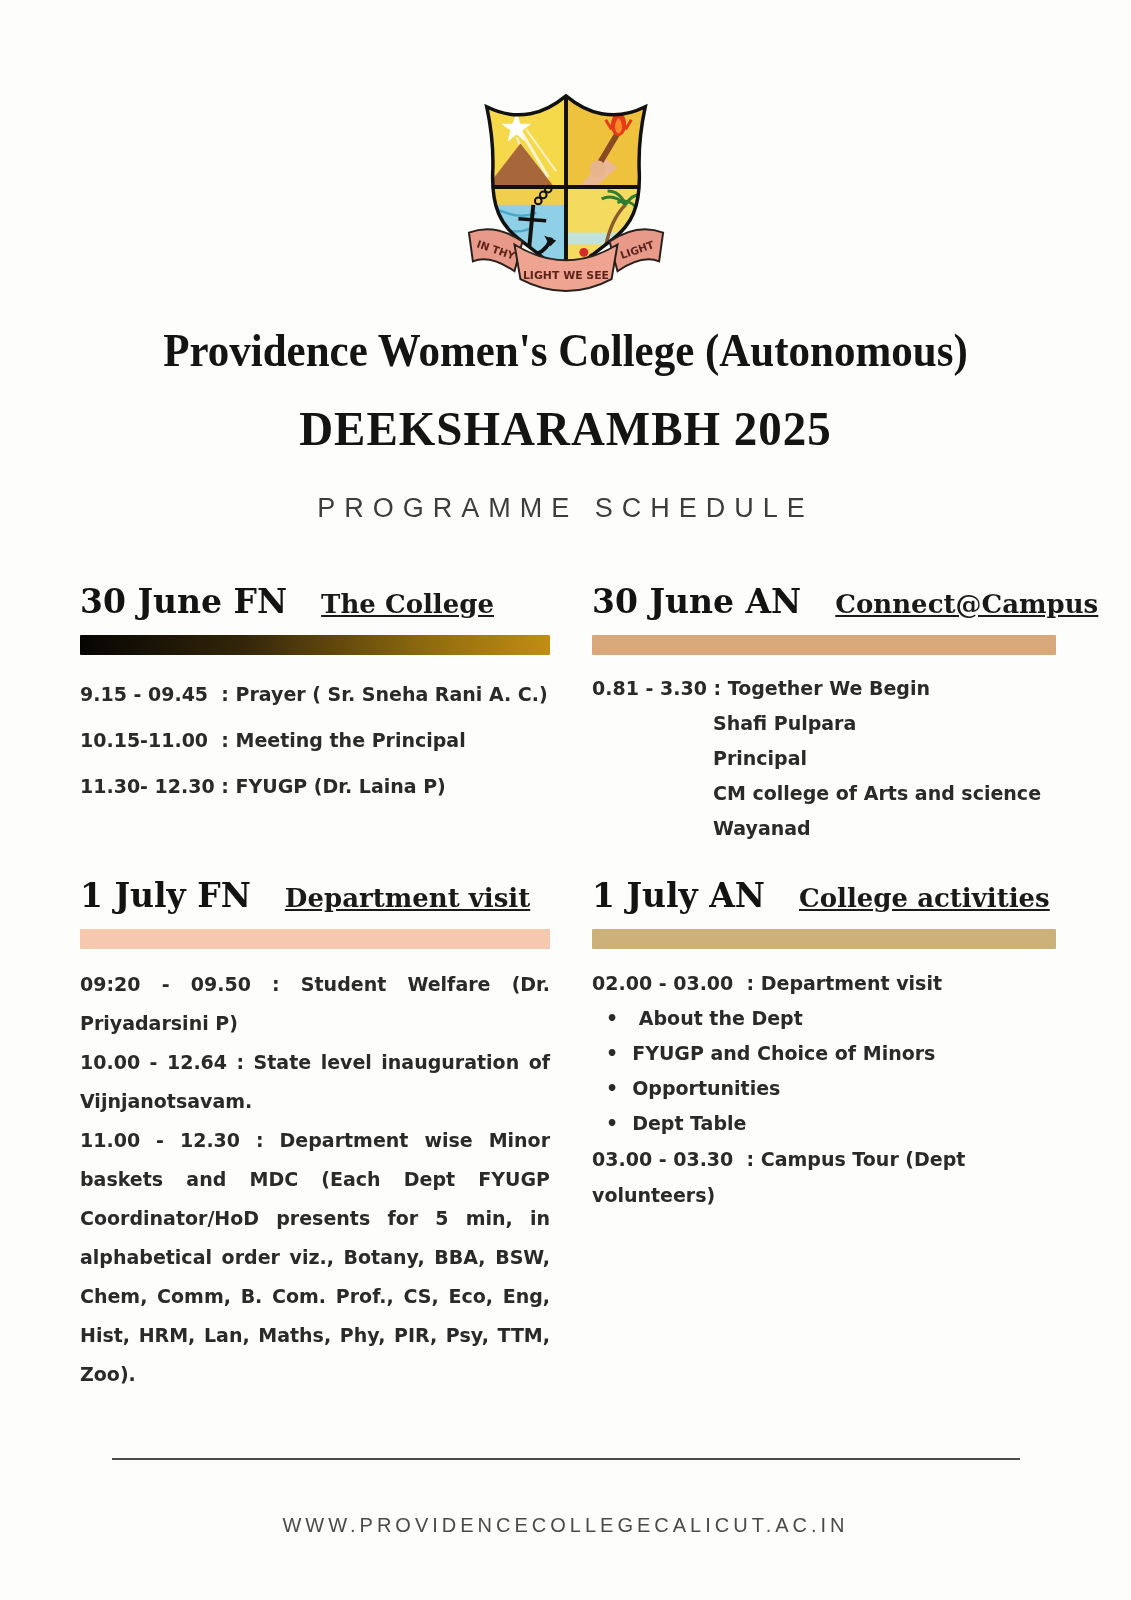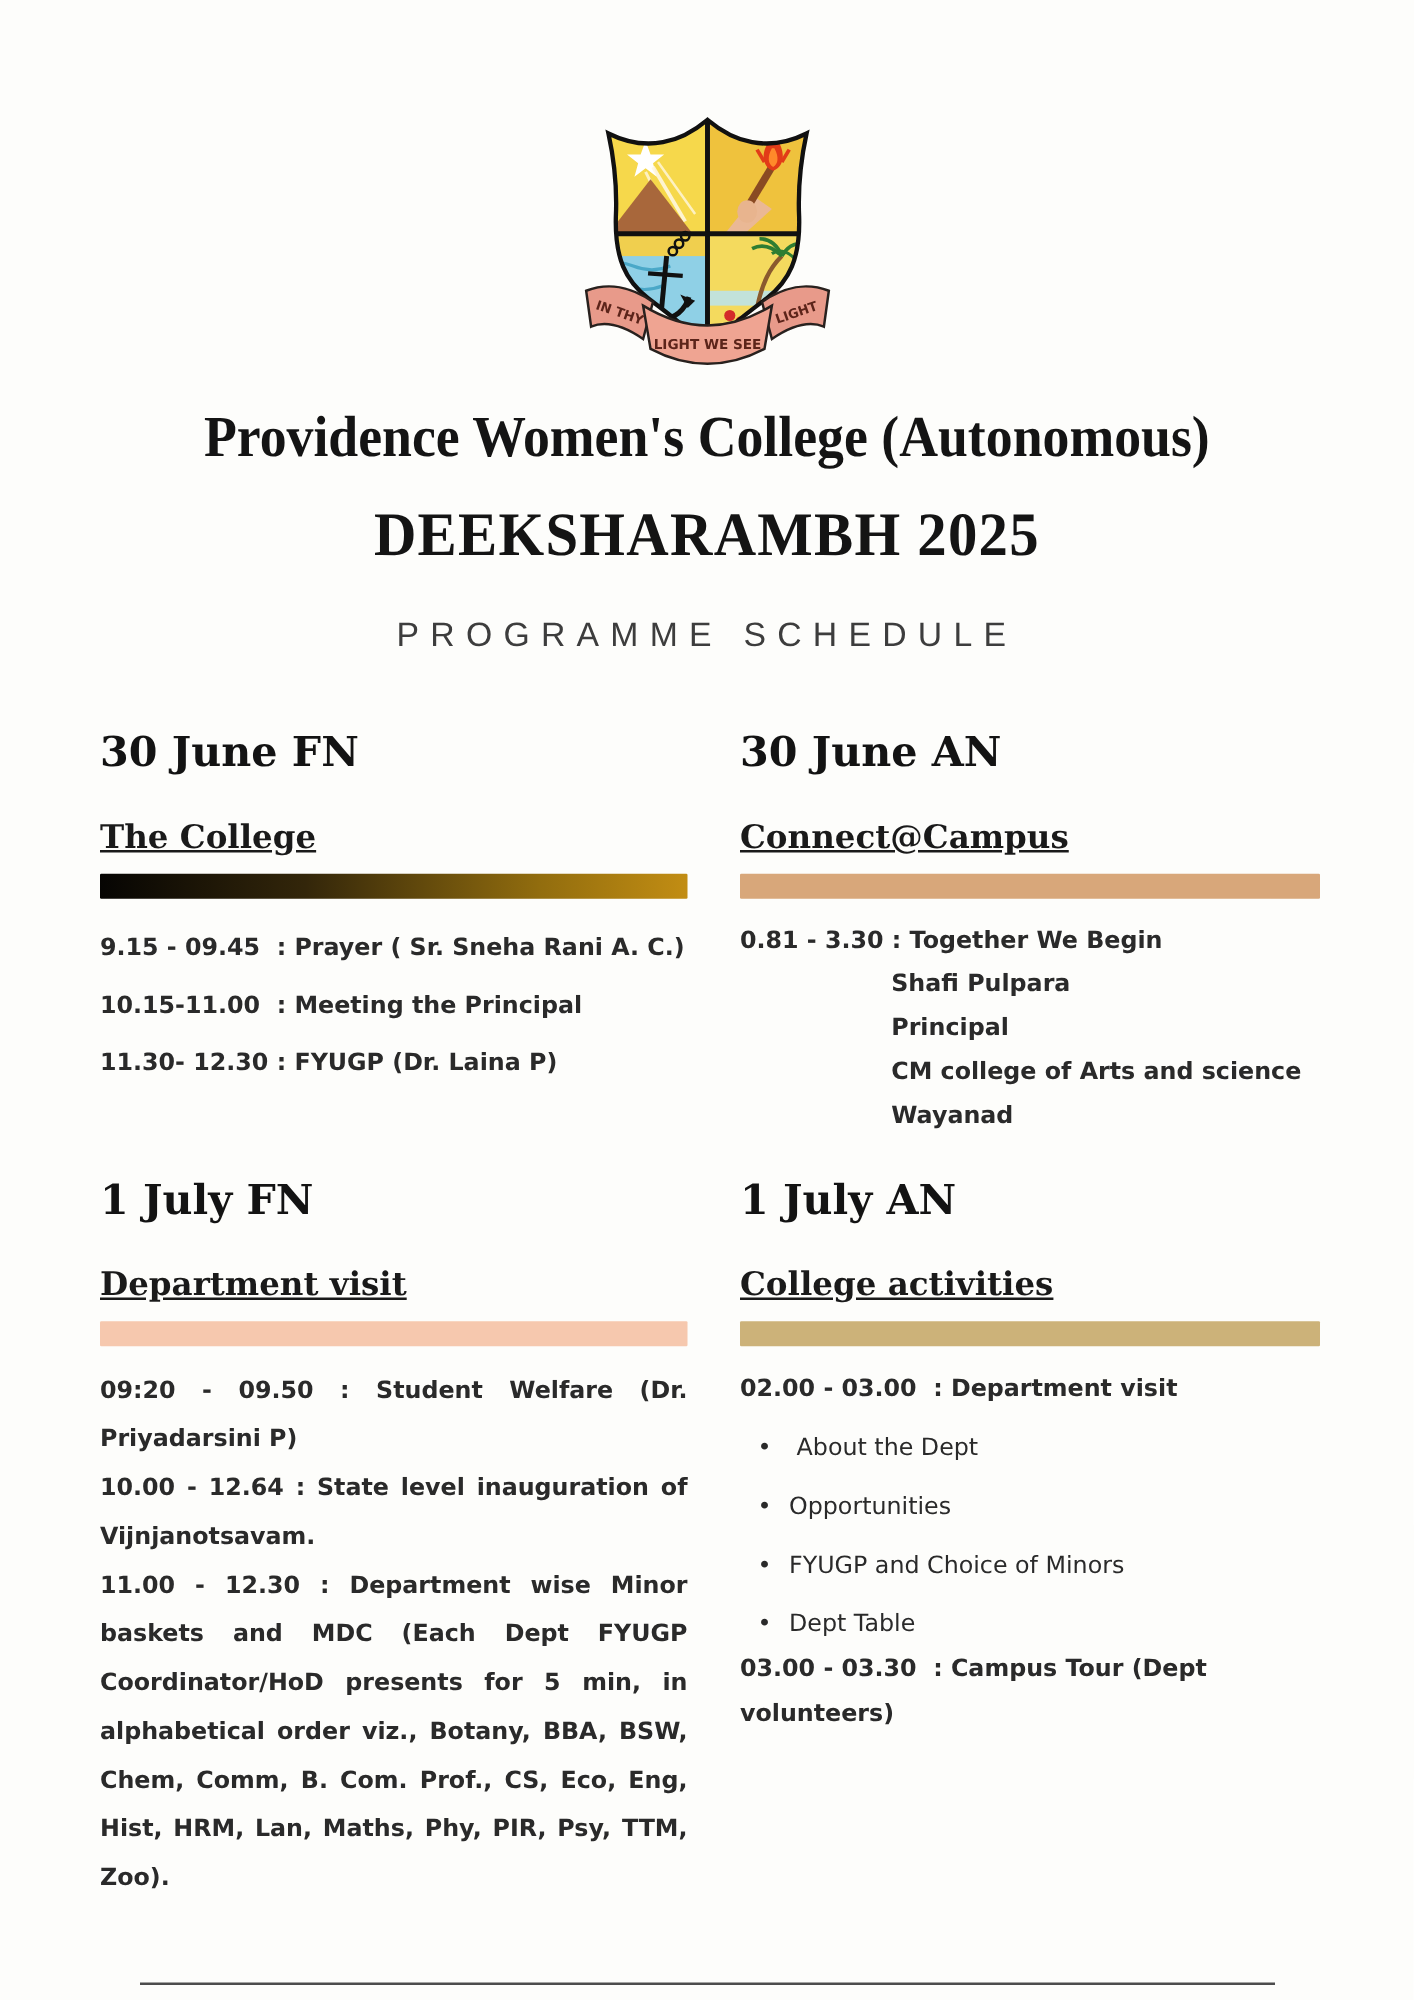--- a/index.html
+++ b/index.html
@@ -54,21 +54,20 @@
     grid-template-columns: 470px 464px;
     column-gap: 42px;
     row-gap: 30px;
     align-items: start;
   }
   .sec-head {
     display: flex;
     align-items: baseline;
     gap: 34px;
     white-space: nowrap;
-    flex-direction: column;
   }
   .sec-date {
     font-family: "DejaVu Serif", serif;
     font-weight: bold;
     font-size: 33px;
     color: #131313;
   }
   .sec-title {
     font-family: "DejaVu Serif", serif;
     font-weight: bold;
@@ -84,22 +83,22 @@
     color: #2a2a2a;
     white-space: pre-wrap;
   }
   .s1 .entry { line-height: 46px; }
   .s2 .entry { line-height: 35px; }
   .s2 .sub   { line-height: 35px; padding-left: 121px; font-size: 19px; font-weight: bold; color: #2a2a2a; }
   .s3 .entry { line-height: 39px; text-align: justify; }
   .s4 .entry { line-height: 36px; }
   .s4 .bullets { list-style: none; margin: 0; padding: 0 0 0 14px; }
   .s4 .bullets li {
-    font-size: 19px; font-weight: normal; color: #2a2a2a;
-    line-height: 35px; white-space: pre-wrap; margin-top: 12px;
+    font-size: 19px; font-weight: bold; color: #2a2a2a;
+    line-height: 35px; white-space: pre-wrap;
   }
   .s4 .bullets li::before { content: "•"; margin-right: 14px; }
   
   .footer-rule {
     width: 908px;
     margin: 64px auto 0 auto;
     border-top: 2px solid #4c4c4c;
   }
   .footer-url {
     margin-top: 54px;
@@ -237,22 +236,22 @@
     <section class="s4">
       <div class="sec-head">
         <span class="sec-date">1 July AN</span>
         <span class="sec-title">College activities</span>
       </div>
       <div class="sec-bar" style="background: rgb(204, 178, 121);"></div>
       <div class="sec-body">
         <p class="entry">02.00 - 03.00  : Department visit</p>
         <ul class="bullets">
           <li> About the Dept</li>
+          <li>FYUGP and Choice of Minors</li>
           <li>Opportunities</li>
-          <li>FYUGP and Choice of Minors</li>
           <li>Dept Table</li>
         </ul>
         <p class="entry">03.00 - 03.30  : Campus Tour (Dept volunteers)</p>
       </div>
     </section>
 
   </div>
 
   <div class="footer-rule"></div>
   <div class="footer-url">WWW.PROVIDENCECOLLEGECALICUT.AC.IN</div>

